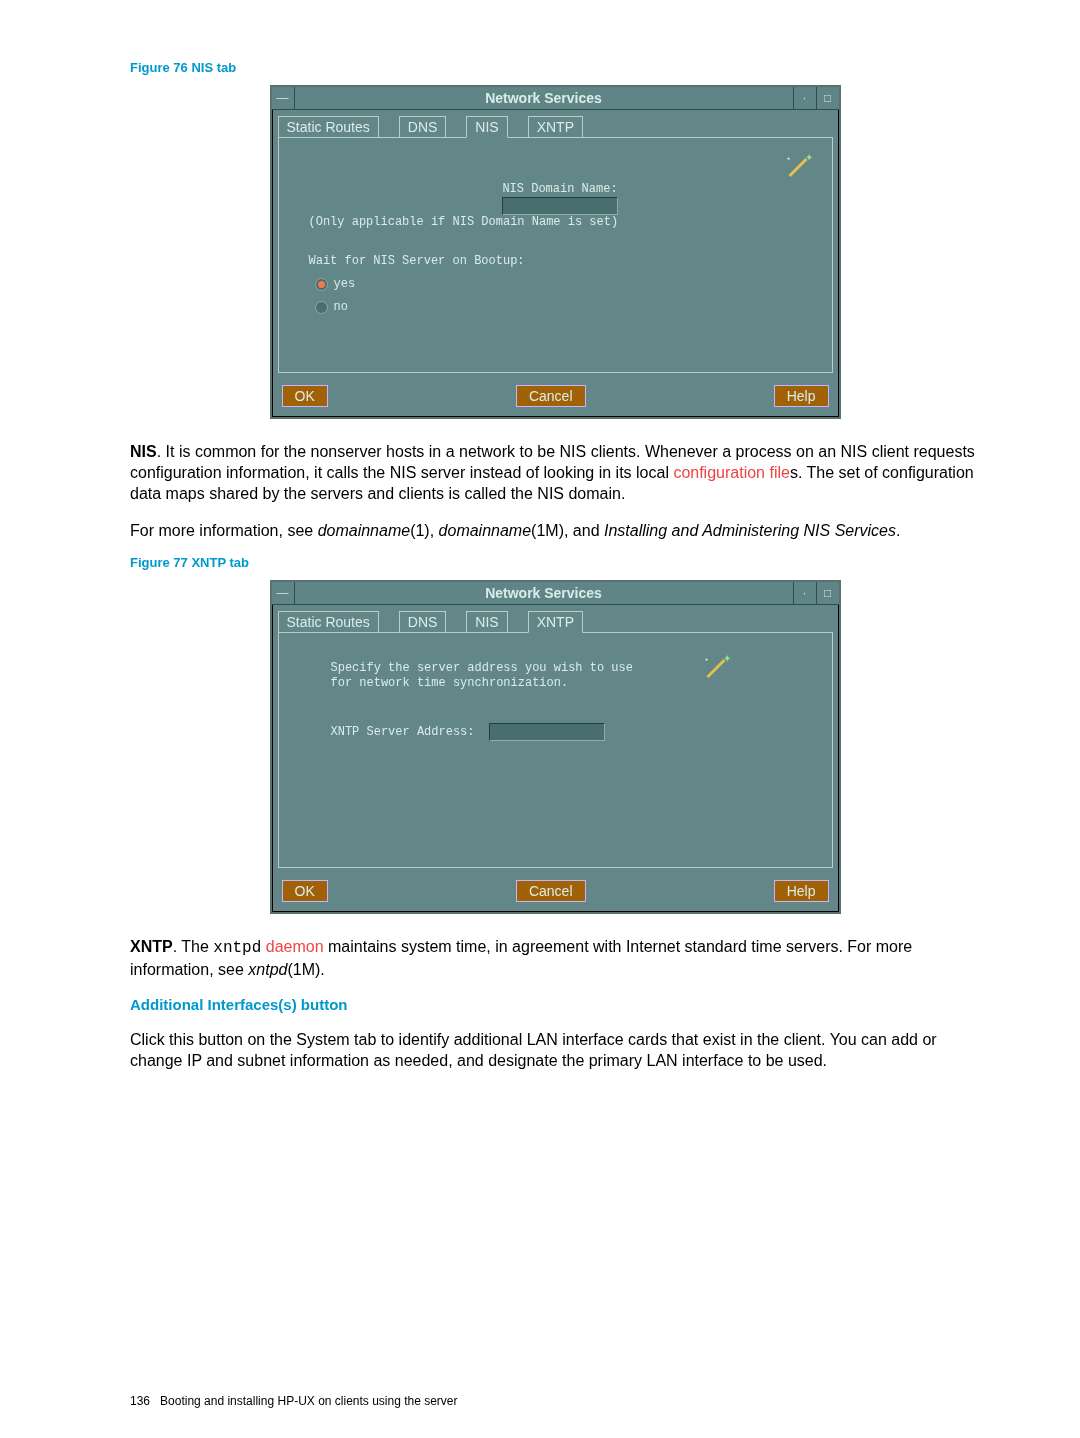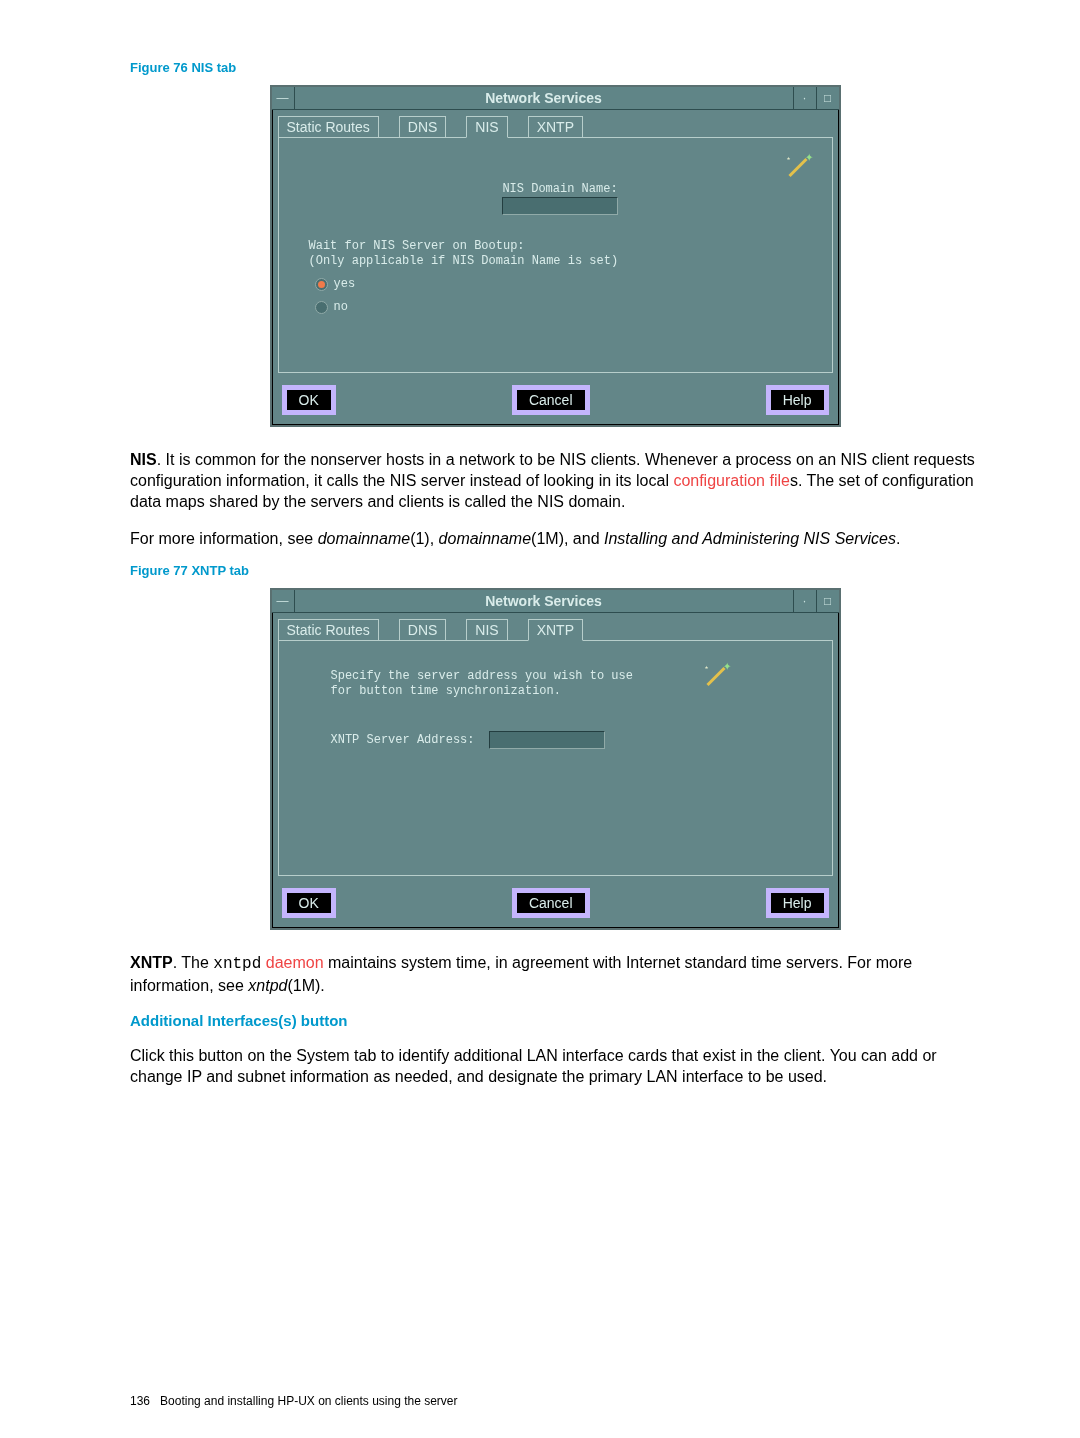--- a/index.html
+++ b/index.html
@@ -116,25 +116,25 @@
   }
   .wiz-icon .wand { position: absolute; width: 24px; height: 3px; background: #e4c14b; top: 18px; left: 2px; transform: rotate(-45deg); }
   .wiz-icon .star { position: absolute; top: 2px; right: 4px; color: #95e08a; font-size: 14px; }
   .wiz-icon .sp { position: absolute; top: 4px; left: 2px; color: #dfe6c7; font-size: 10px; }
   .btn-row {
     display: flex;
     padding: 6px 10px 10px 10px;
     align-items: center;
   }
   .btn {
-    border: 5px solid #c4b5fd;
+    border: 1px solid #c4b5fd;
     padding: 2px 12px;
     color: #d9ecea;
     font-size: 14px;
-    background: #000000;
+    background: #a16207;
   }
   .btn-row .spacer { flex: 1; }
   .body-text {
     font-size: 16px;
     line-height: 21px;
     margin-bottom: 6px;
   }
   .body-text .link { color: #ef4444; }
   .body-text .bold { font-weight: bold; }
   .body-text .italic { font-style: italic; }
@@ -178,22 +178,22 @@
       <div class="wiz-icon">
         <span class="sp">⋆</span>
           <span class="wand"></span>
           <span class="star">✦</span>
       </div>
       <div class="field-row" style="margin-top:16px;flex-direction:column;">
         <span>NIS Domain Name:</span>
         <span style="width:10px;"></span>
         <span class="text-input"></span>
       </div>
+      <div>(Only applicable if NIS Domain Name is set)</div>
       <div style="margin-top:24px;">Wait for NIS Server on Bootup:</div>
-      <div>(Only applicable if NIS Domain Name is set)</div>
       <div class="radio">
         <span class="radio-dot sel"></span>
         <span>yes</span>
       </div>
       <div class="radio">
         <span class="radio-dot"></span>
         <span>no</span>
       </div>
     </div>
     <div class="btn-row">
@@ -227,21 +227,21 @@
       <div class="tab">NIS</div>
       <div class="tab active">XNTP</div>
     </div>
     <div class="tab-body">
       <div class="wiz-icon" style="top:16px; right:96px;">
         <span class="sp">⋆</span>
           <span class="wand"></span>
           <span class="star">✦</span>
       </div>
       <div style="margin-left:22px;">Specify the server address you wish to use</div>
-      <div style="margin-left:22px;">for button time synchronization.</div>
+      <div style="margin-left:22px;">for network time synchronization.</div>
       <div class="field-row" style="margin-top:32px; margin-left:22px;">
         <span>XNTP Server Address:</span>
         <span style="width:14px;"></span>
         <span class="text-input"></span>
       </div>
     </div>
     <div class="btn-row">
       <div class="btn">OK</div>
       <div class="spacer"></div>
       <div class="btn">Cancel</div>

